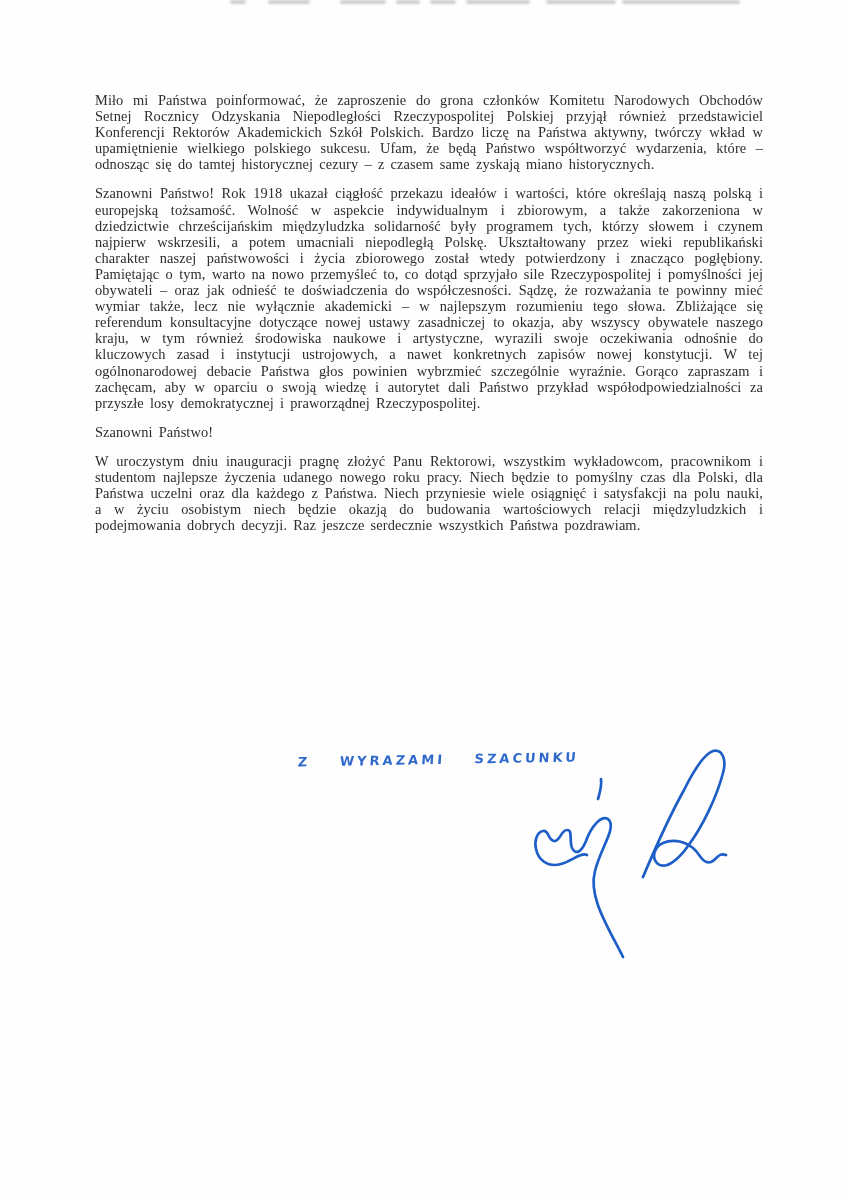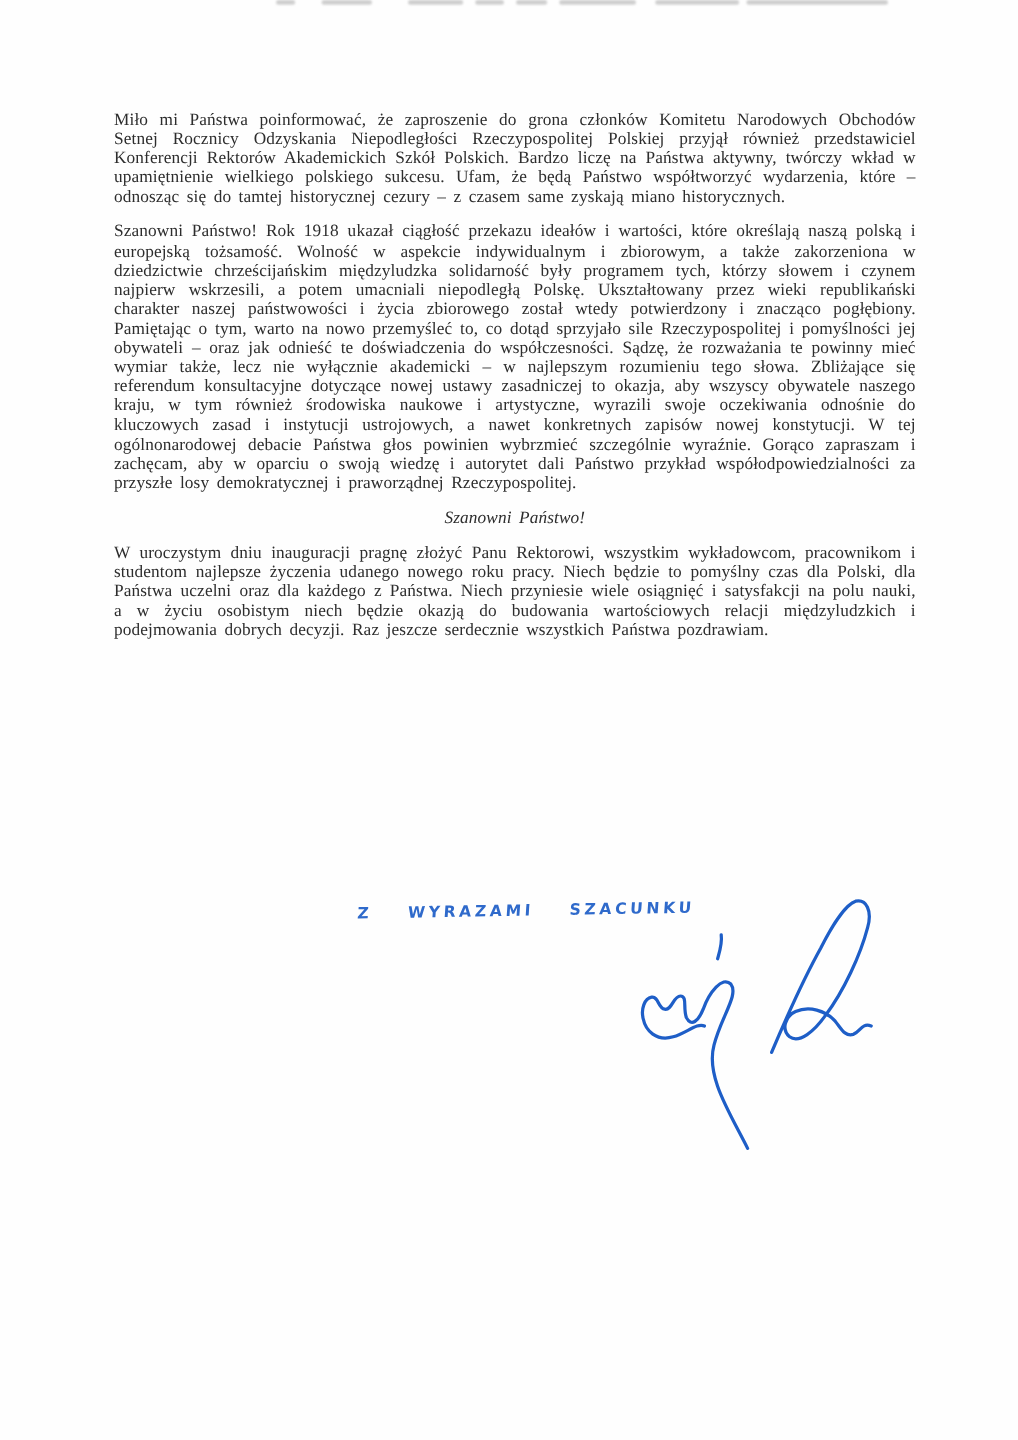--- a/index.html
+++ b/index.html
@@ -31,21 +31,21 @@
     position:absolute;
     left:95px;top:92px;width:668px;
     color:var(--text-color);
     font-size:14.4px;
     line-height:16.1px;
     text-align:justify;
     word-spacing:2.5px;
     letter-spacing:.1px;
   }
   .text-block p{margin:0 0 13px 0;}
-  .text-block p.salutation{text-align:center;font-style:italic;}
+  .text-block p.salutation{text-align:left;}
   
   .closing-note{
     position:absolute;
     left:298px;top:752px;
     color:var(--ink);
     font-family:"DejaVu Sans", sans-serif;
     font-size:13px;
     font-weight:600;
     text-transform:uppercase;
     letter-spacing:3px;

